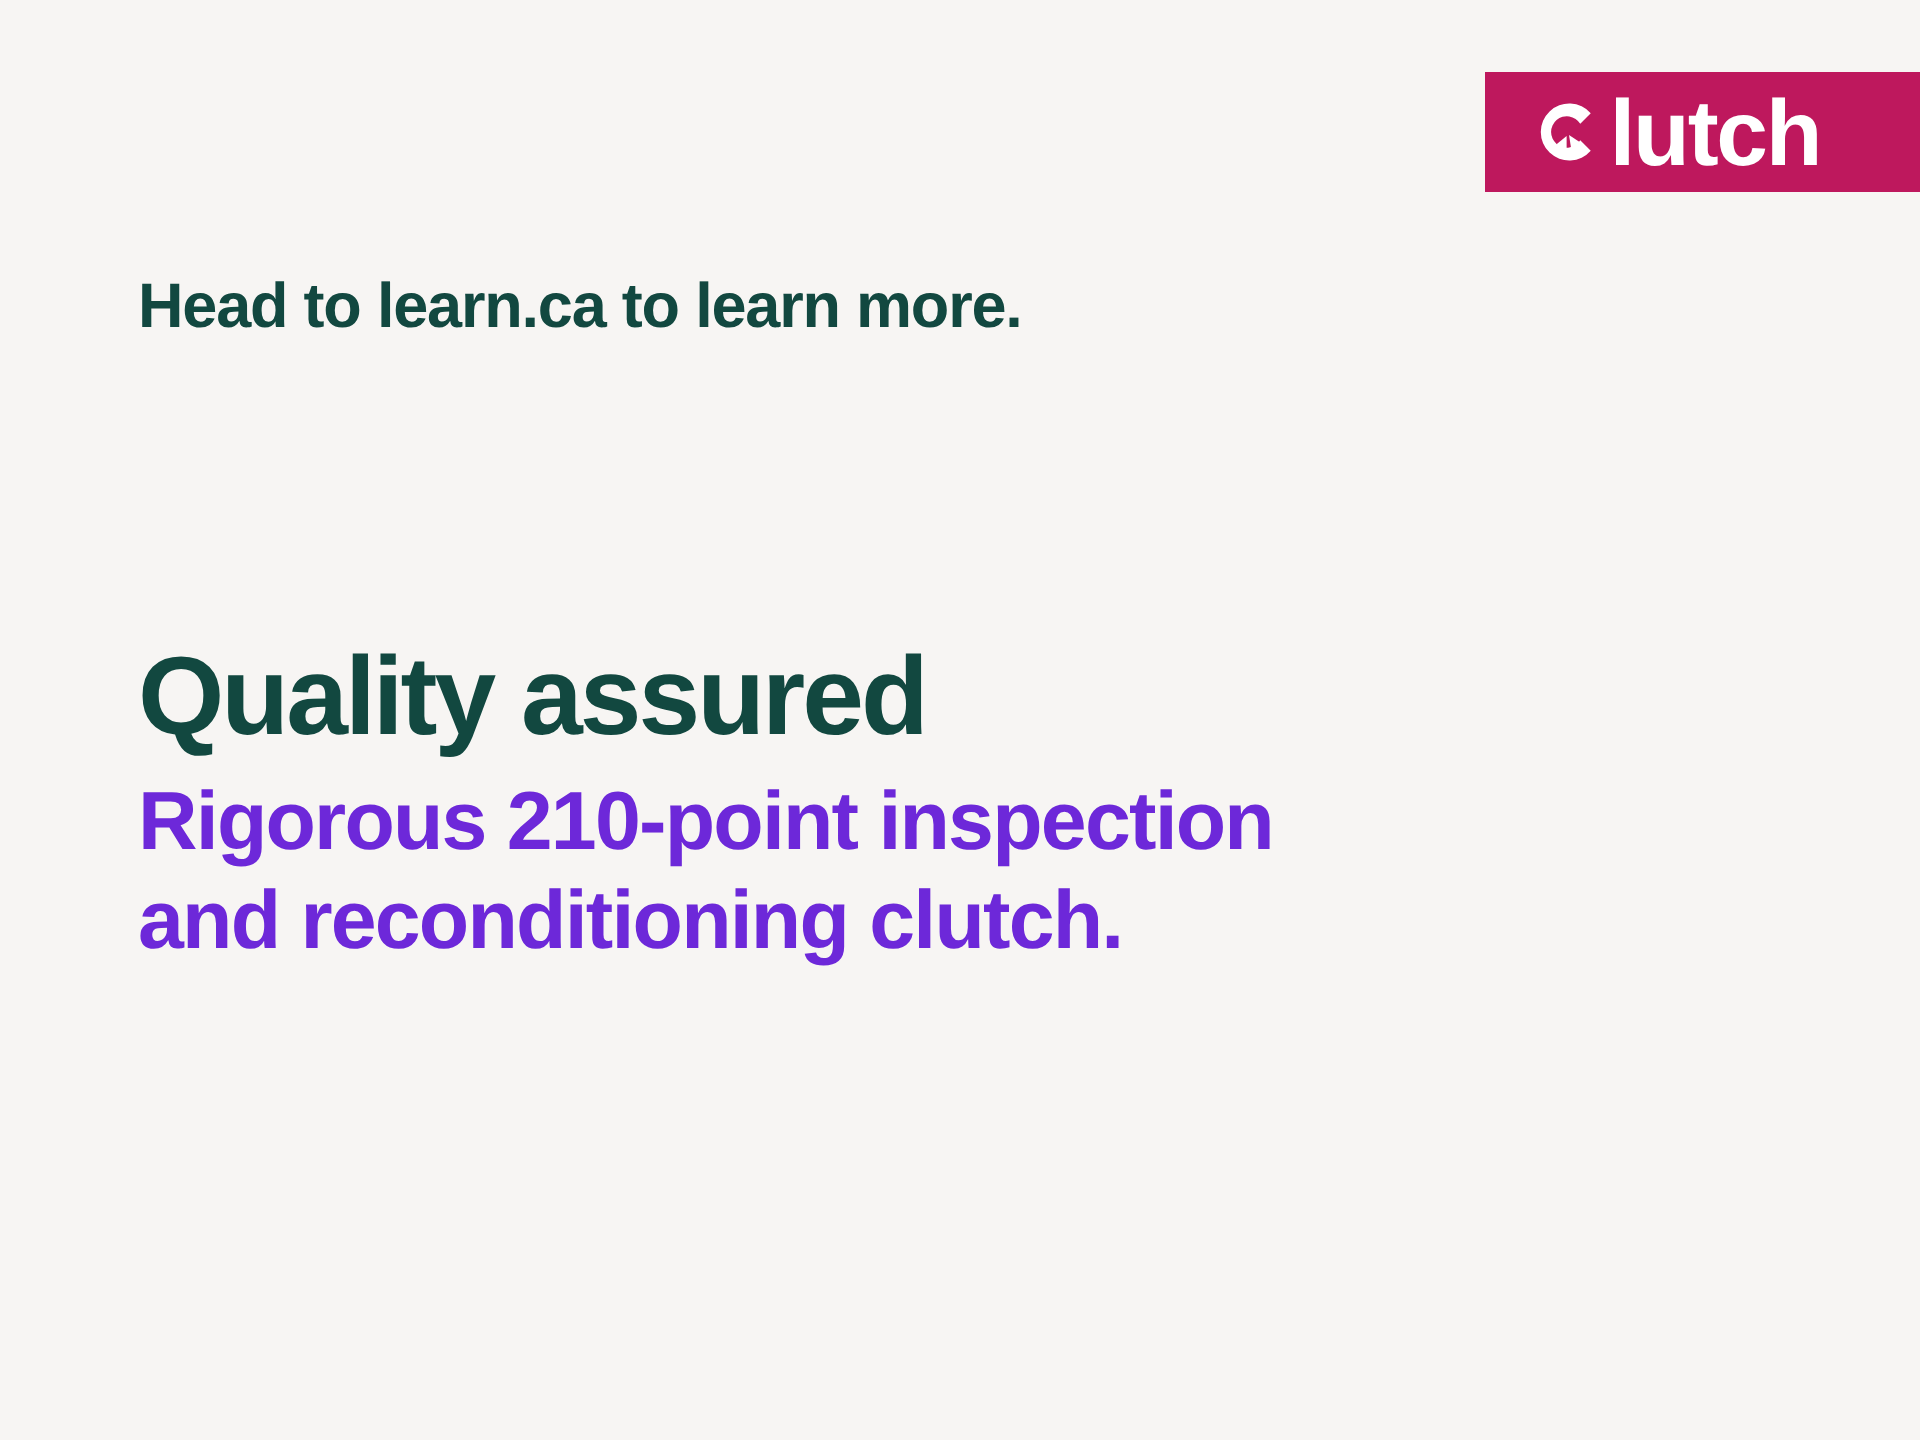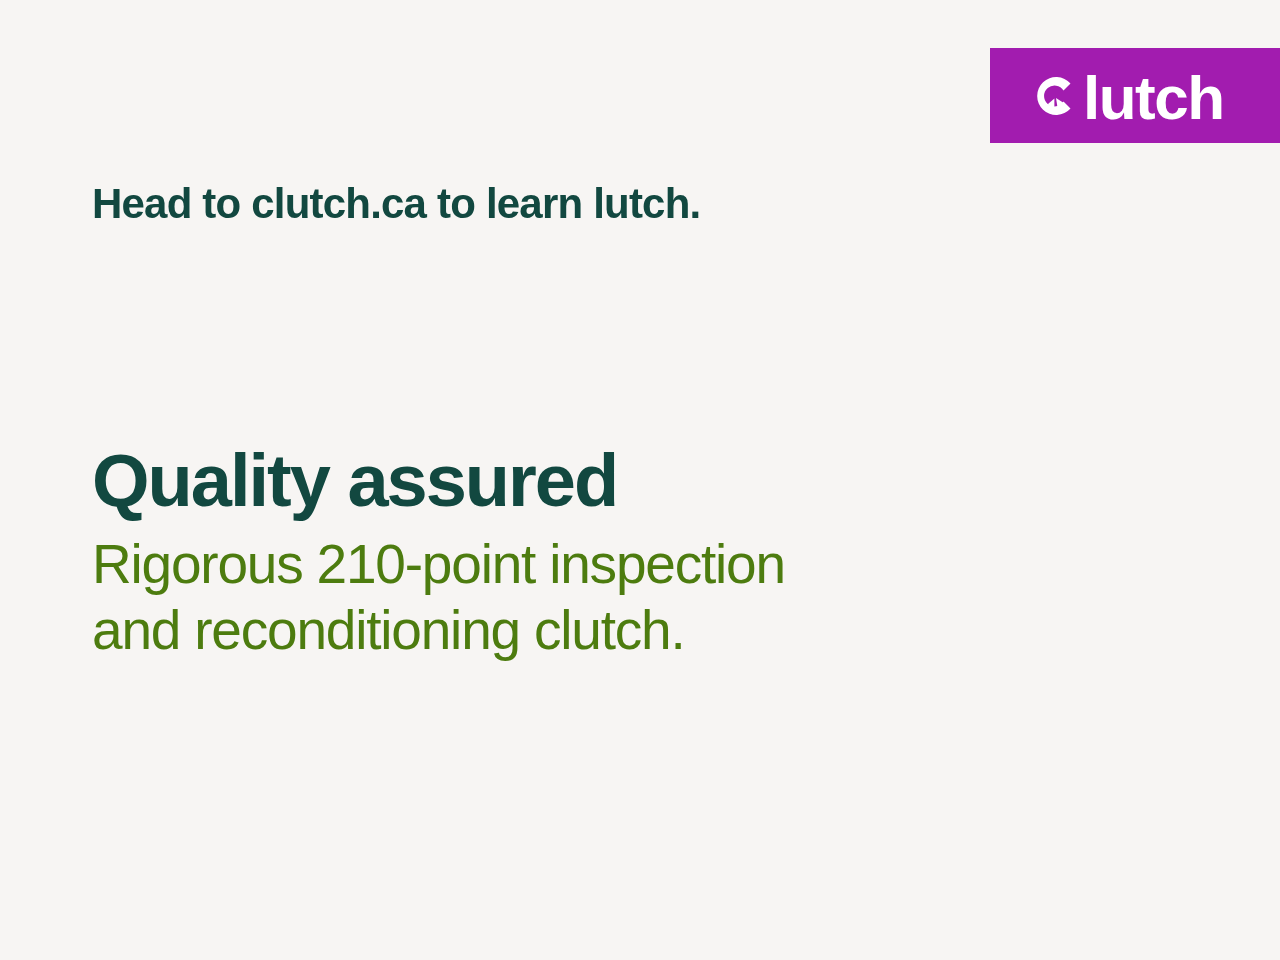--- a/index.html
+++ b/index.html
@@ -24,26 +24,26 @@
     height: 960px;
     background: #f7f5f3;
   }
 
   
   .brand-block {
     position: absolute;
     left: 990px;
     top: 48px;
     width: 290px;
-    height: 95px;
-    background: #a21caf;
+    height: 80px;
+    background: #be185d;
     display: flex;
     align-items: center;
     justify-content: flex-start;
-    padding-left: 40px;
+    padding-left: 30px;
     overflow: hidden;
   }
 
   .brand-mark {
     display: flex;
     align-items: center;
     height: 100%;
   }
 
   .brand-glyph {
@@ -75,39 +75,39 @@
     font-weight: bold;
     letter-spacing: -0.8px;
     color: #124840;
     white-space: nowrap;
   }
 
   
   .message {
     position: absolute;
     left: 92px;
-    top: 439px;
+    top: 422px;
     width: 900px;
   }
 
   .message-headline {
     font-size: 74px;
     font-weight: bold;
     letter-spacing: -2px;
     color: #124840;
     line-height: 84px;
     white-space: nowrap;
   }
 
   .message-body {
     margin-top: 8px;
     font-size: 55px;
-    font-weight: normal;
+    font-weight: bold;
     letter-spacing: -1.2px;
-    color: #4d7c0f;
+    color: #6d28d9;
     line-height: 66px;
   }
 
   .message-body-line {
     display: block;
     white-space: nowrap;
   }
 </style>
 </head>
 <body>
@@ -120,21 +120,21 @@
 
         <path d="M40.5,13.5 A19,19 0 1 0 40.5,38.5 L33.5,31.5 A10.5,10.5 0 1 1 33.5,20.5 Z" fill="#ffffff"></path>
 
         <path d="M26,28 L34.6,33.6 A10.2,10.2 0 0 1 27.6,38.1 Z" fill="#ffffff"></path>
         <path d="M24.4,28.6 L24.4,38.1 A10.2,10.2 0 0 1 17.7,34.2 Z" fill="#ffffff"></path>
       </svg>
       <span class="brand-wordmark">lutch</span>
     </div>
   </div>
 
-  <div class="cta-line">Head to clutch.ca to learn lutch.</div>
+  <div class="cta-line">Head to learn.ca to learn more.</div>
 
   <div class="message">
     <div class="message-headline">Quality assured</div>
     <div class="message-body">
       <span class="message-body-line">Rigorous 210-point inspection</span>
       <span class="message-body-line">and reconditioning clutch.</span>
     </div>
   </div>
 
 </div>

